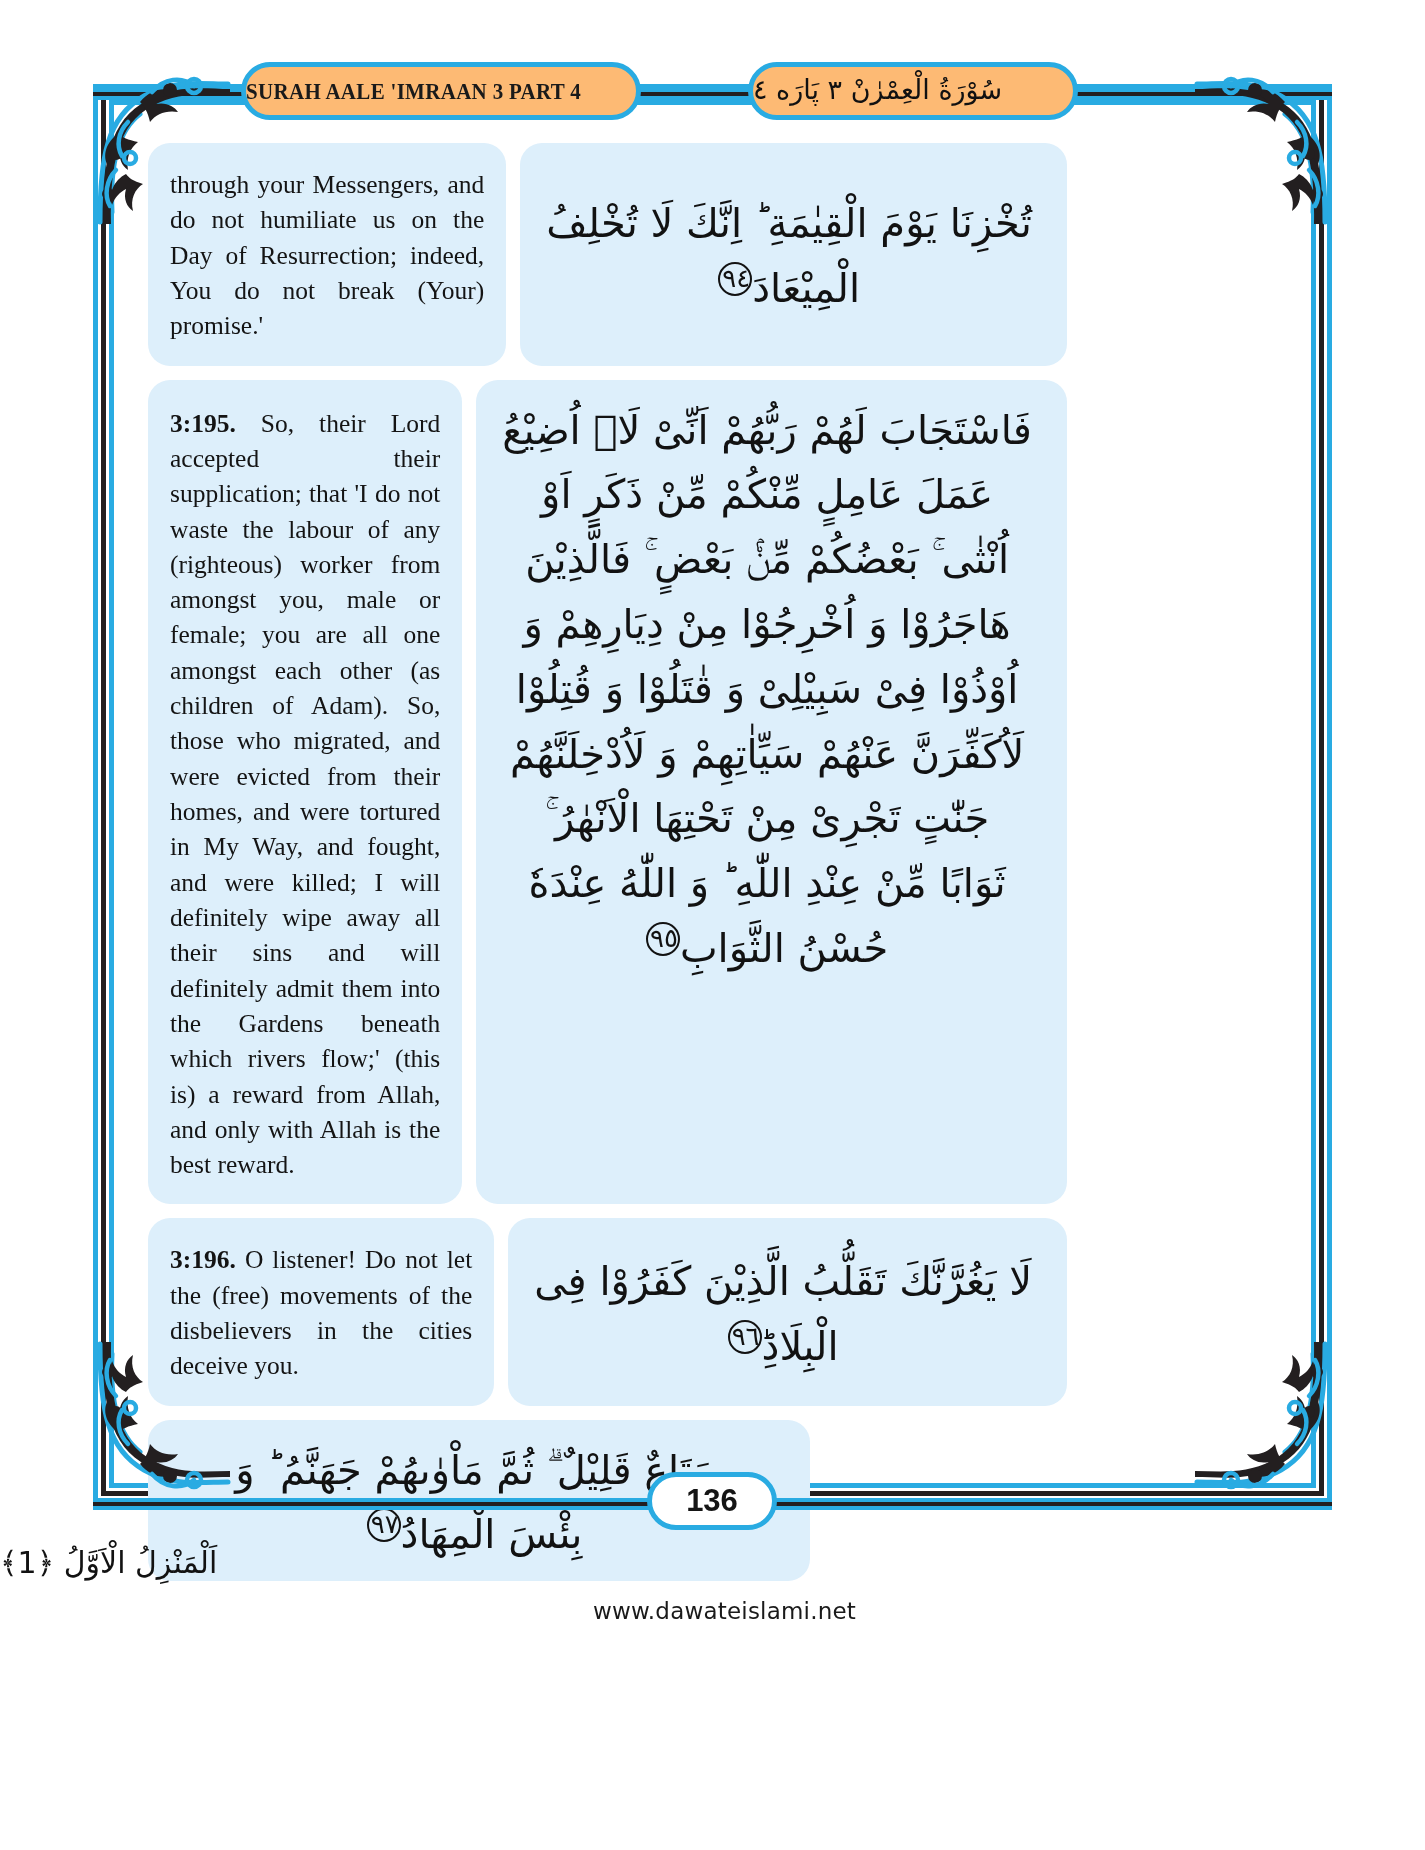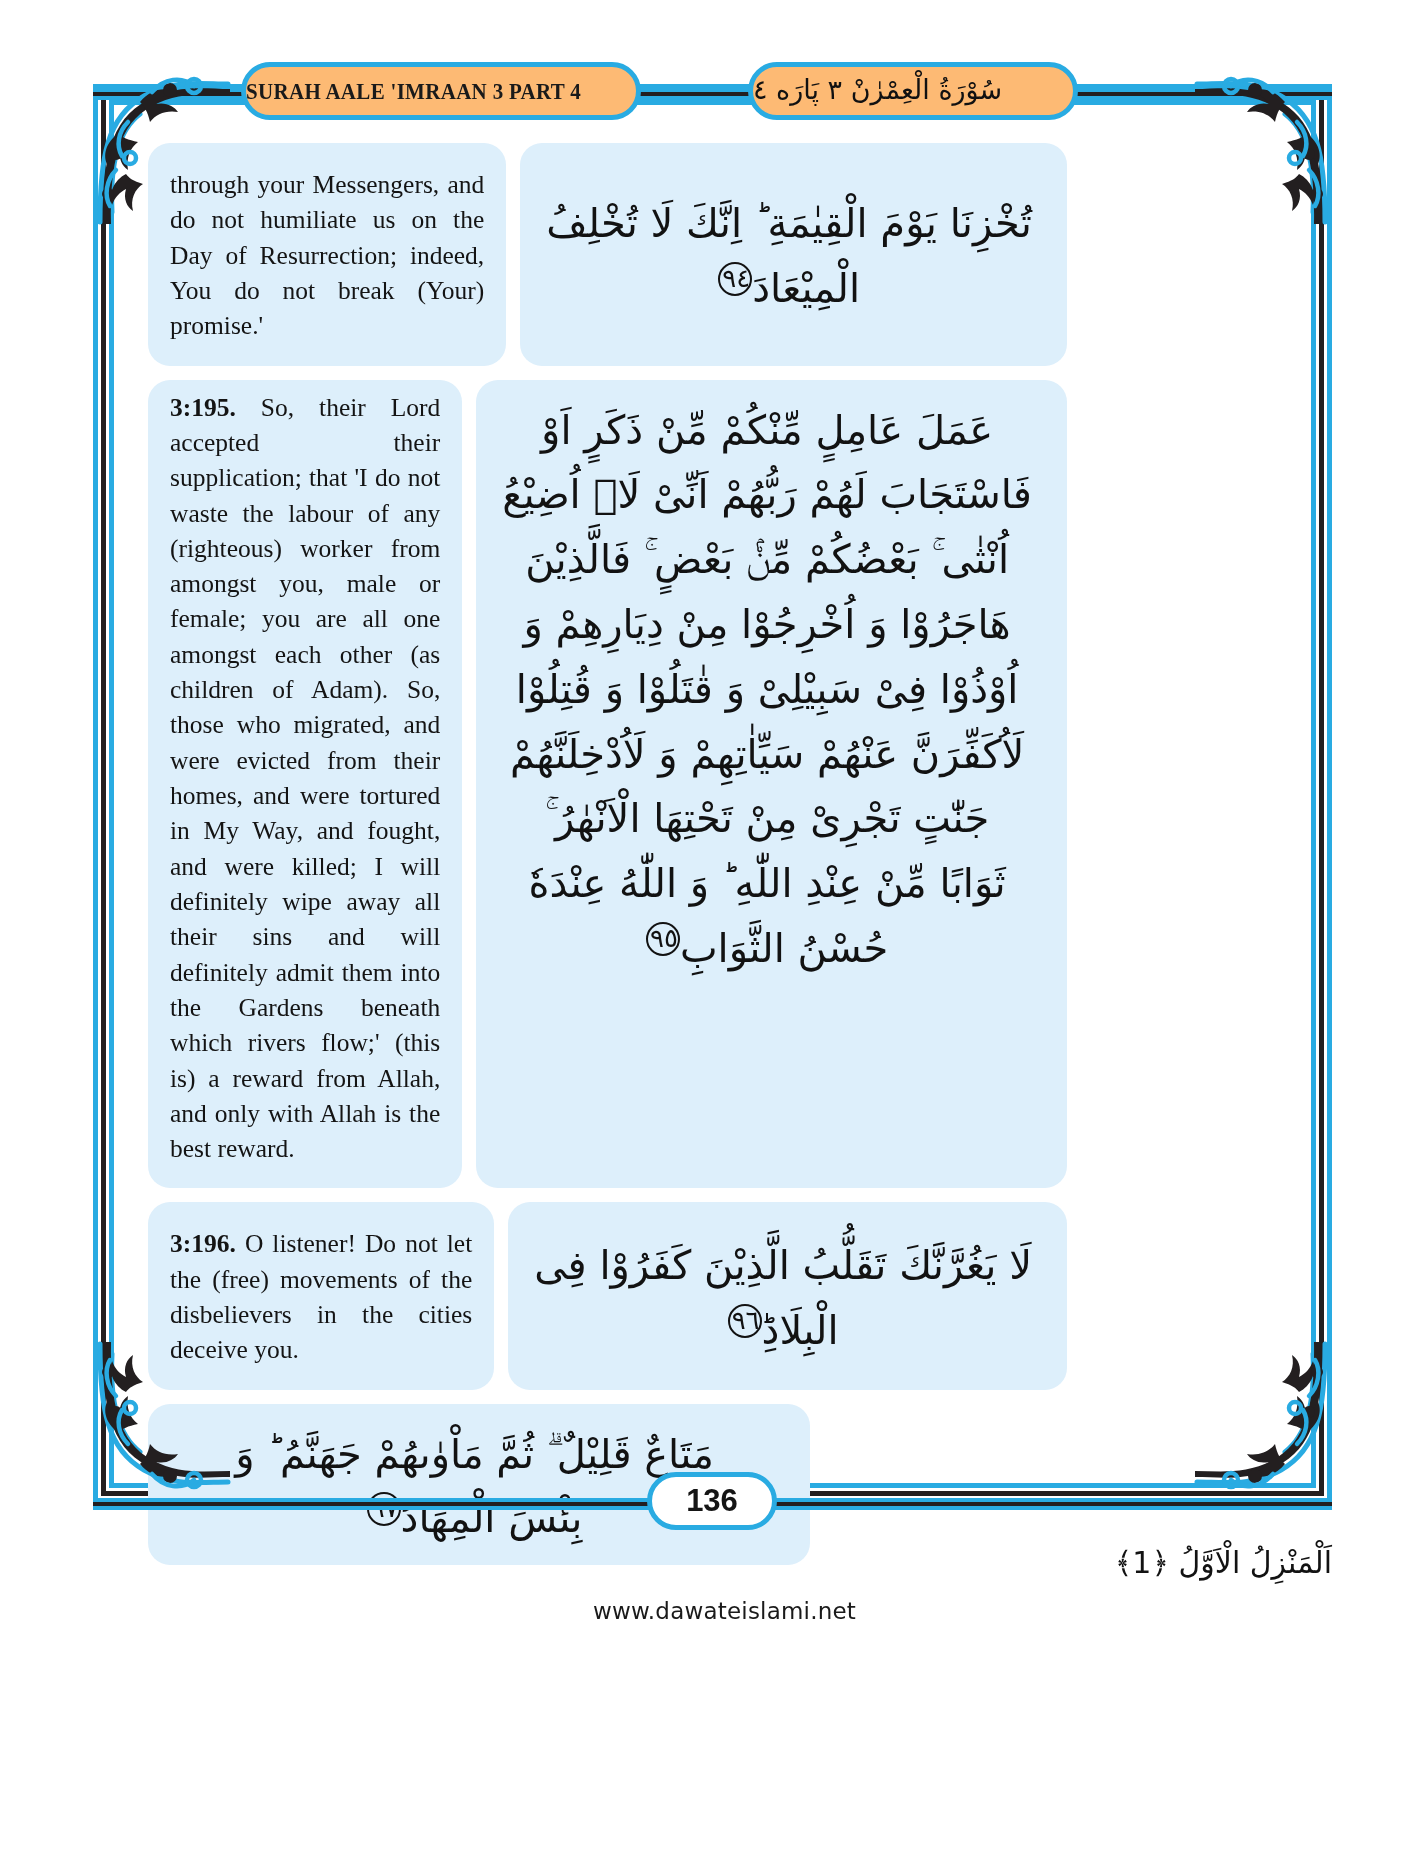--- a/index.html
+++ b/index.html
@@ -168,21 +168,21 @@
     font-weight: bold;
   }
   .ar-line { white-space: nowrap; display:block; }
 
   
   .row-194 .cell { min-height: 178px; }
   .row-195 .cell { min-height: 686px; }
   .row-196 .cell { min-height: 178px; }
   .row-197 .cell { min-height: 160px; }
 
-  .row-195 .cell-en { padding-top: 10px; }
+  .row-195 .cell-en { padding-top: 26px; }
   .row-194 .cell-ar,
   .row-196 .cell-ar,
   .row-197 .cell-ar { display:flex; flex-direction:column; justify-content:center; }
 
   .ayah-mark {
     display: inline-block;
     font-size: 26px;
     line-height: 1;
     border: 2.5px solid #121212;
     border-radius: 50%;
@@ -235,27 +235,26 @@
     z-index: 3;
     font-family: "Liberation Sans", sans-serif;
     font-weight: bold;
     font-size: 31px;
     color: #151515;
   }
   .footer-ar {
     position: absolute;
     left: 0; top: 1545px;
     width: 1318px;
-    text-align: right;
+    text-align: left;
     font-family: "DejaVu Sans", sans-serif;
     font-size: 30px;
     color: #121212;
     direction: rtl;
     z-index: 6;
-    margin-left: 14px;
   }
   .footer-url {
     position: absolute;
     left: 12px; top: 1598px;
     width: 1425px;
     text-align: center;
     font-family: "DejaVu Sans", sans-serif;
     font-size: 23px;
     color: #1a1a1a;
     letter-spacing: 0.2px;
@@ -384,22 +383,22 @@
         <span class="ar-line"><span>الْمِيْعَادَ</span><span class="ayah-mark">١٩٤</span></span>
       </div>
     </div>
 
     <div class="verse-row row-195">
       <div class="cell cell-en">
         <span class="vnum">3:195.</span>
         <span>So, their Lord accepted their supplication; that 'I do not waste the labour of any (righteous) worker from amongst you, male or female; you are all one amongst each other (as children of Adam). So, those who migrated, and were evicted from their homes, and were tortured in My Way, and fought, and were killed; I will definitely wipe away all their sins and will definitely admit them into the Gardens beneath which rivers flow;' (this is) a reward from Allah, and only with Allah is the best reward.</span>
       </div>
       <div class="cell cell-ar">
+        <span class="ar-line">فَاسْتَجَابَ لَهُمْ رَبُّهُمْ اَنِّیْ لَاۤ اُضِیْعُ</span>
         <span class="ar-line">عَمَلَ عَامِلٍ مِّنْكُمْ مِّنْ ذَكَرٍ اَوْ</span>
-        <span class="ar-line">فَاسْتَجَابَ لَهُمْ رَبُّهُمْ اَنِّیْ لَاۤ اُضِیْعُ</span>
         <span class="ar-line">اُنْثٰی ۚ بَعْضُكُمْ مِّنْۢ بَعْضٍ ۚ فَالَّذِیْنَ</span>
         <span class="ar-line">هَاجَرُوْا وَ اُخْرِجُوْا مِنْ دِیَارِهِمْ وَ</span>
         <span class="ar-line">اُوْذُوْا فِیْ سَبِیْلِیْ وَ قٰتَلُوْا وَ قُتِلُوْا</span>
         <span class="ar-line">لَاُكَفِّرَنَّ عَنْهُمْ سَیِّاٰتِهِمْ وَ لَاُدْخِلَنَّهُمْ</span>
         <span class="ar-line">جَنّٰتٍ تَجْرِیْ مِنْ تَحْتِهَا الْاَنْهٰرُ ۚ</span>
         <span class="ar-line">ثَوَابًا مِّنْ عِنْدِ اللّٰهِ ؕ وَ اللّٰهُ عِنْدَهٗ</span>
         <span class="ar-line"><span>حُسْنُ الثَّوَابِ</span><span class="ayah-mark">١٩٥</span></span>
       </div>
     </div>
 

